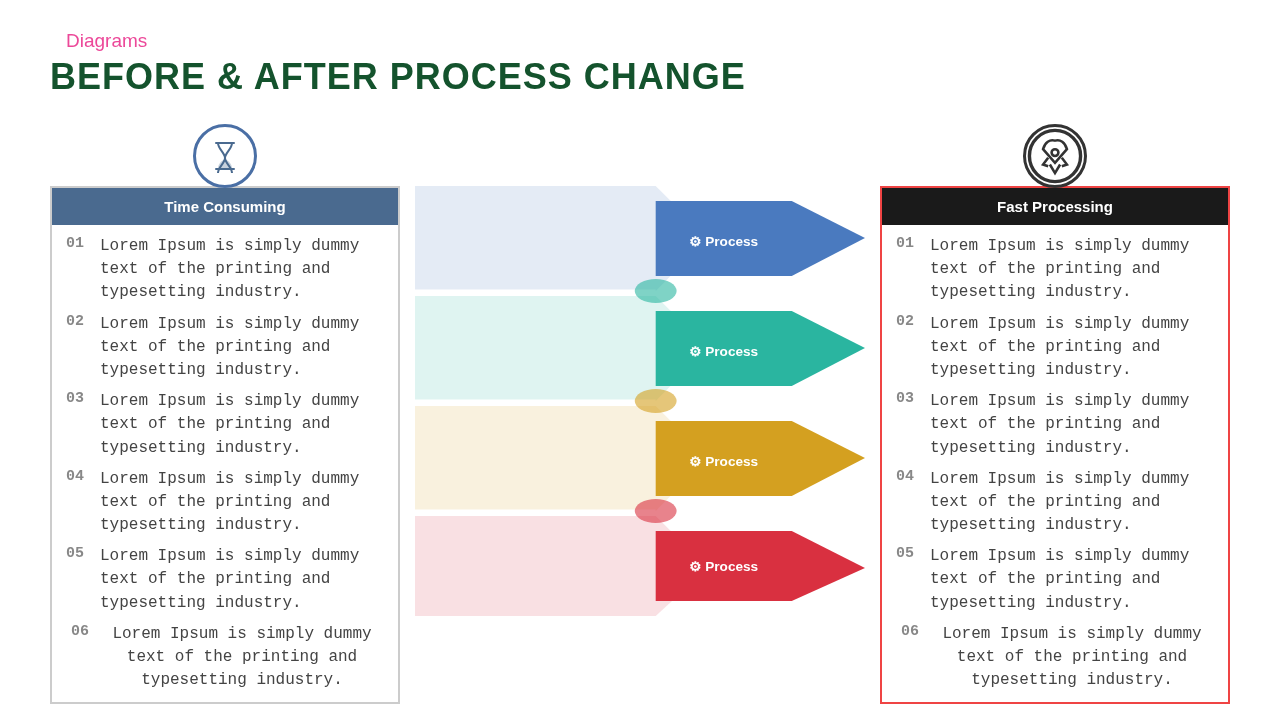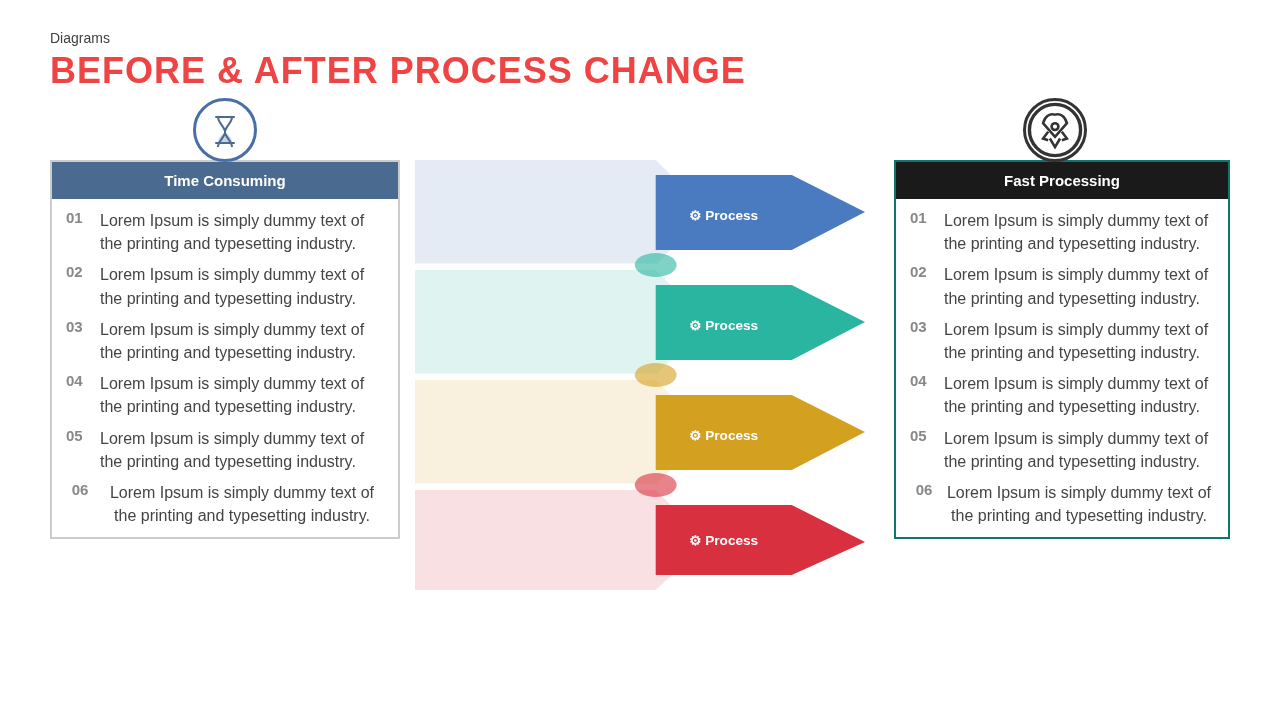--- a/index.html
+++ b/index.html
@@ -12,32 +12,33 @@
     }
 
     .page {
       width: 1280px;
       height: 720px;
       position: relative;
       padding: 30px 50px 20px 50px;
     }
 
     .category-label {
-      color: #404040;
-      font-size: 14px;
+      color: #ec4899;
+      font-size: 19px;
       font-weight: 400;
       margin-bottom: 4px;
+      margin-left: 16px;
     }
 
     .main-title {
       font-size: 36px;
       font-weight: 900;
-      color: #ef4444;
+      color: #14532d;
       text-transform: uppercase;
-      margin-bottom: 16px;
+      margin-bottom: 36px;
       letter-spacing: 1px;
     }
 
     .diagram-area {
       display: flex;
       align-items: flex-start;
       position: relative;
       width: 100%;
       height: 510px;
       gap: 15px;
@@ -91,20 +92,21 @@
       padding: 10px 14px;
     }
 
     .list-item {
       display: flex;
       align-items: flex-start;
       margin-bottom: 8px;
       font-size: 12px;
       color: #333;
       line-height: 1.4;
+      font-family: Liberation Mono, monospace;
     }
 
     .list-item:last-child {
       margin-bottom: 0;
       text-align: center;
     }
 
     .list-num {
       font-weight: 700;
       font-size: 15px;
@@ -140,23 +142,22 @@
       background: #fff;
       position: absolute;
       top: -10px;
       left: 50%;
       transform: translateX(-50%);
       z-index: 10;
     }
 
     .right-box {
       margin-top: 52px;
-      border: 2px solid #0f766e;
-      background: #fff;
-      margin-left: 14px;
+      border: 2px solid #ef4444;
+      background: #fff;
     }
 
     .right-box-header {
       background: #1a1a1a;
       color: #fff;
       font-weight: 700;
       font-size: 15px;
       text-align: center;
       padding: 10px 12px;
     }

